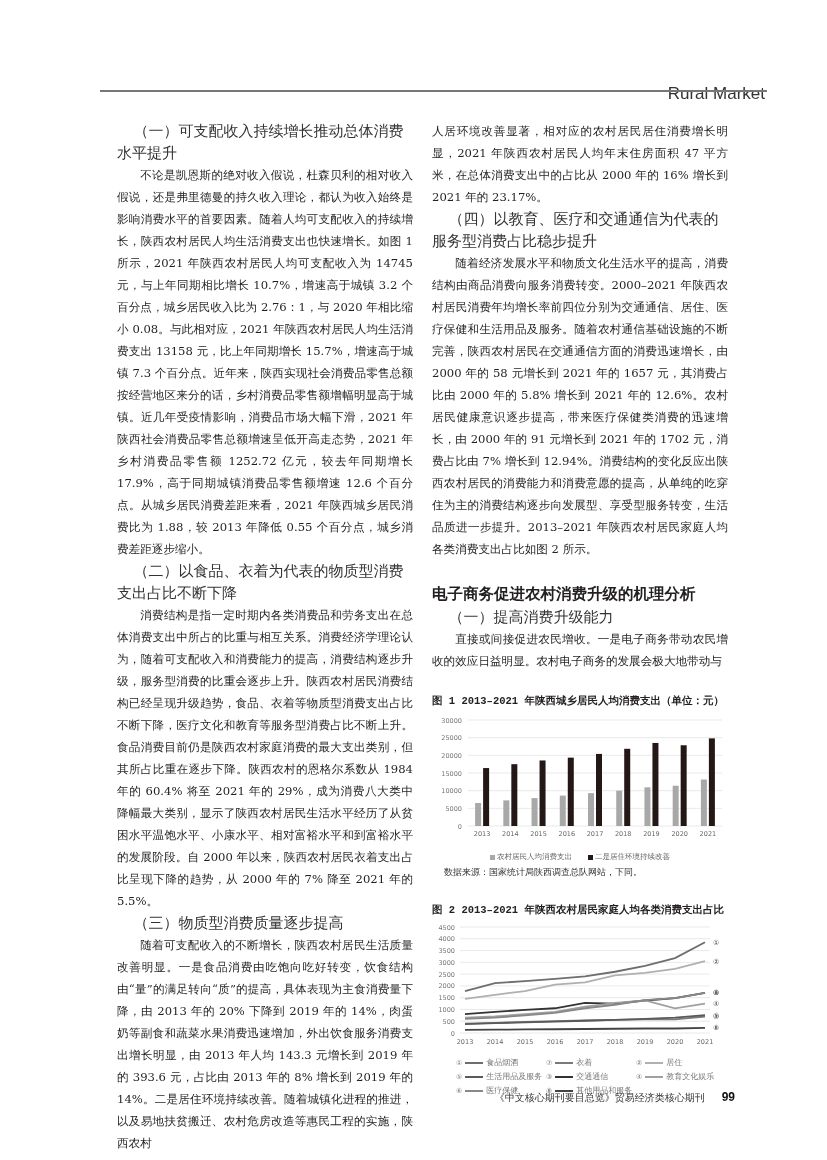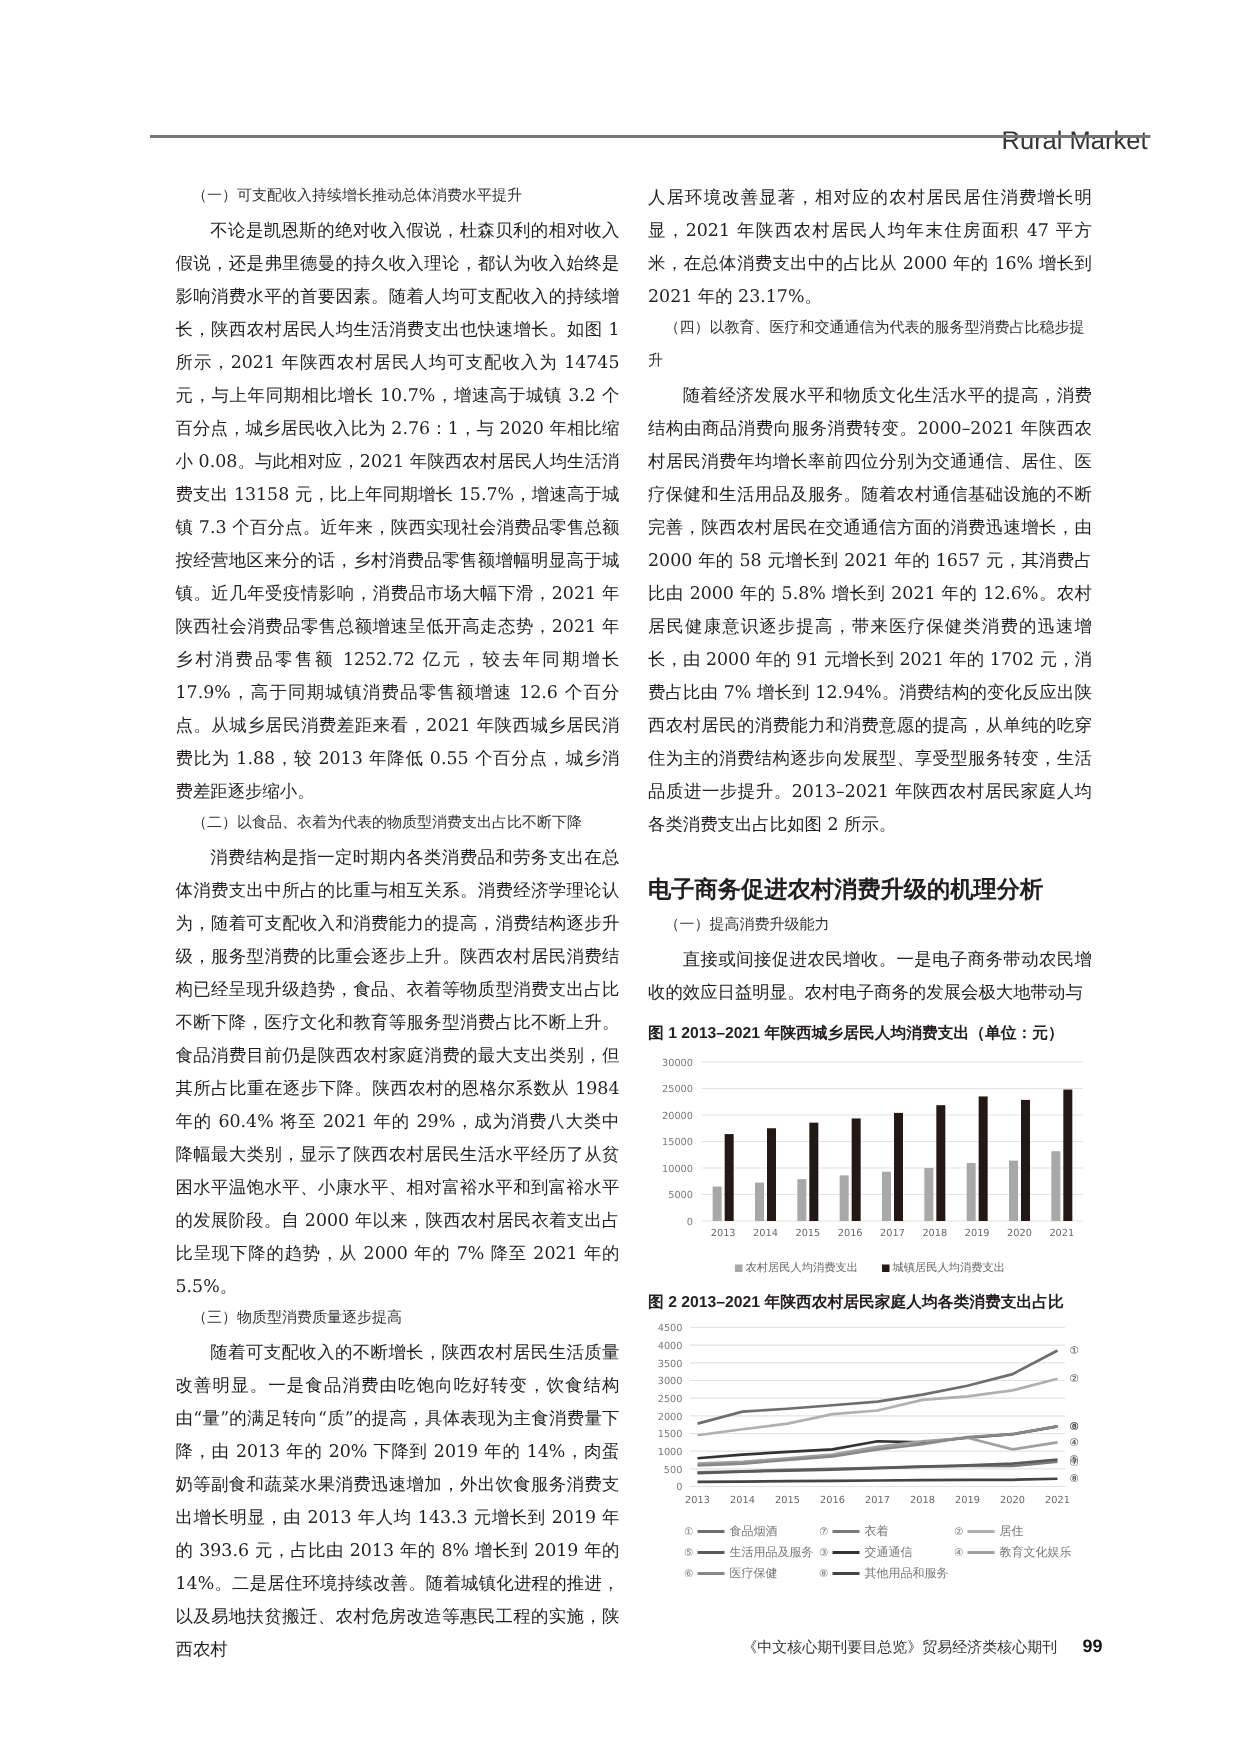--- a/index.html
+++ b/index.html
@@ -3,25 +3,25 @@
 <meta charset="utf-8">
 <style>
   * { margin:0; padding:0; box-sizing:border-box; }
   body { width:827px; height:1160px; background:#fff; font-family:"DejaVu Serif","Liberation Serif",serif; color:#231f20; position:relative; overflow:hidden; }
   .header-title { position:absolute; right:62px; top:84px; font-family:"Liberation Sans",sans-serif; font-size:17px; color:#333; }
   .header-rule { position:absolute; left:100px; right:60px; top:90px; height:1.5px; background:#777; }
   .col { position:absolute; top:120px; width:296px; font-size:11.6px; line-height:22px; }
   .col.left { left:117px; }
   .col.right { left:432px; }
   .h1 { font-family:"Liberation Sans","DejaVu Sans",sans-serif; font-weight:bold; font-size:15.5px; line-height:24px; margin-bottom:0; }
-  .h2 { font-family:"DejaVu Sans",sans-serif; font-size:10px; color:#333; text-indent:1.1em; line-height:22px; }
+  .h2 { font-family:"DejaVu Sans",sans-serif; font-size:15px; color:#333; text-indent:1.1em; line-height:22px; }
   .p { text-indent:2em; text-align:justify; }
   .p.noindent { text-indent:0; }
   .gap { height:22px; }
-  .fig-cap { font-family:Liberation Sans, sans-serif; font-weight:bold; font-size:10.5px; line-height:22px; margin-top:6px; }
+  .fig-cap { font-family:Liberation Mono, monospace; font-weight:bold; font-size:10.5px; line-height:22px; margin-top:18px; }
   .chart { position:relative; width:296px; }
   .source { font-size:9px; color:#333; padding-left:12px; line-height:18px; }
   .legend1 { font-size:7.5px; color:#666; text-align:center; line-height:12px; }
   .legend1 span.sw { display:inline-block; width:5px; height:5px; margin-right:2px; vertical-align:middle; }
   .legend2 { font-size:8px; color:#777; line-height:14px; padding-left:24px; }
   .legend2 .row { display:flex; }
   .legend2 .item { width:90px; display:flex; align-items:center; }
   .legend2 .ln { display:inline-block; width:18px; height:2px; margin:0 3px; }
   .legend2 .num { font-size:7px; }
   .footer { position:absolute; top:1090px; right:92px; font-family:"Liberation Sans",sans-serif; font-size:10px; color:#333; }
@@ -90,22 +90,23 @@
         <rect x="212.44444444444443" y="75.31" width="6" height="38.69" fill="#a8a8a8"></rect>
         <rect x="220.44444444444443" y="30.96666666666667" width="6" height="83.03333333333333" fill="#231815"></rect>
         <text x="219.44444444444443" y="124" font-size="6.5" fill="#666" text-anchor="middle">2019</text>
         <rect x="240.66666666666666" y="73.72" width="6" height="40.28" fill="#a8a8a8"></rect>
         <rect x="248.66666666666666" y="33.26333333333332" width="6" height="80.73666666666668" fill="#231815"></rect>
         <text x="247.66666666666666" y="124" font-size="6.5" fill="#666" text-anchor="middle">2020</text>
         <rect x="268.8888888888889" y="67.5084" width="6" height="46.491600000000005" fill="#a8a8a8"></rect>
         <rect x="276.8888888888889" y="26.373333333333335" width="6" height="87.62666666666667" fill="#231815"></rect>
         <text x="275.8888888888889" y="124" font-size="6.5" fill="#666" text-anchor="middle">2021</text>
       </svg>
-    <div class="legend1" id="legend1"><span style="margin: 0px 8px;"><span class="sw" style="background:#a8a8a8"></span><span>农村居民人均消费支出</span></span><span style="margin: 0px 8px;"><span class="sw" style="background:#231815"></span><span>城镇居民人均消费支出</span></span></div>
+    <div class="legend1" id="legend1"><span style="margin: 0px 8px;"><span class="sw" style="background:#a8a8a8"></span><span>农村居民人均消费支出</span></span><span style="margin: 0px 8px;"><span class="sw" style="background:#231815"></span><span>二是居住环境持续改善</span></span></div>
   </div>
+  <div class="source">数据来源：国家统计局陕西调查总队网站，下同。</div>
 
   <div class="fig-cap">图 2  2013–2021 年陕西农村居民家庭人均各类消费支出占比</div>
   <div class="chart">
     <svg id="chart2" width="296" height="128">
         <line x1="28" x2="278" y1="112" y2="112" stroke="#e3e3e3" stroke-width="0.8"></line>
         <text x="23" y="114.5" font-size="6.5" fill="#777" text-anchor="end">0</text>
         <line x1="28" x2="278" y1="100.22222222222223" y2="100.22222222222223" stroke="#e3e3e3" stroke-width="0.8"></line>
         <text x="23" y="102.72222222222223" font-size="6.5" fill="#777" text-anchor="end">500</text>
         <line x1="28" x2="278" y1="88.44444444444444" y2="88.44444444444444" stroke="#e3e3e3" stroke-width="0.8"></line>
         <text x="23" y="90.94444444444444" font-size="6.5" fill="#777" text-anchor="end">1000</text>

